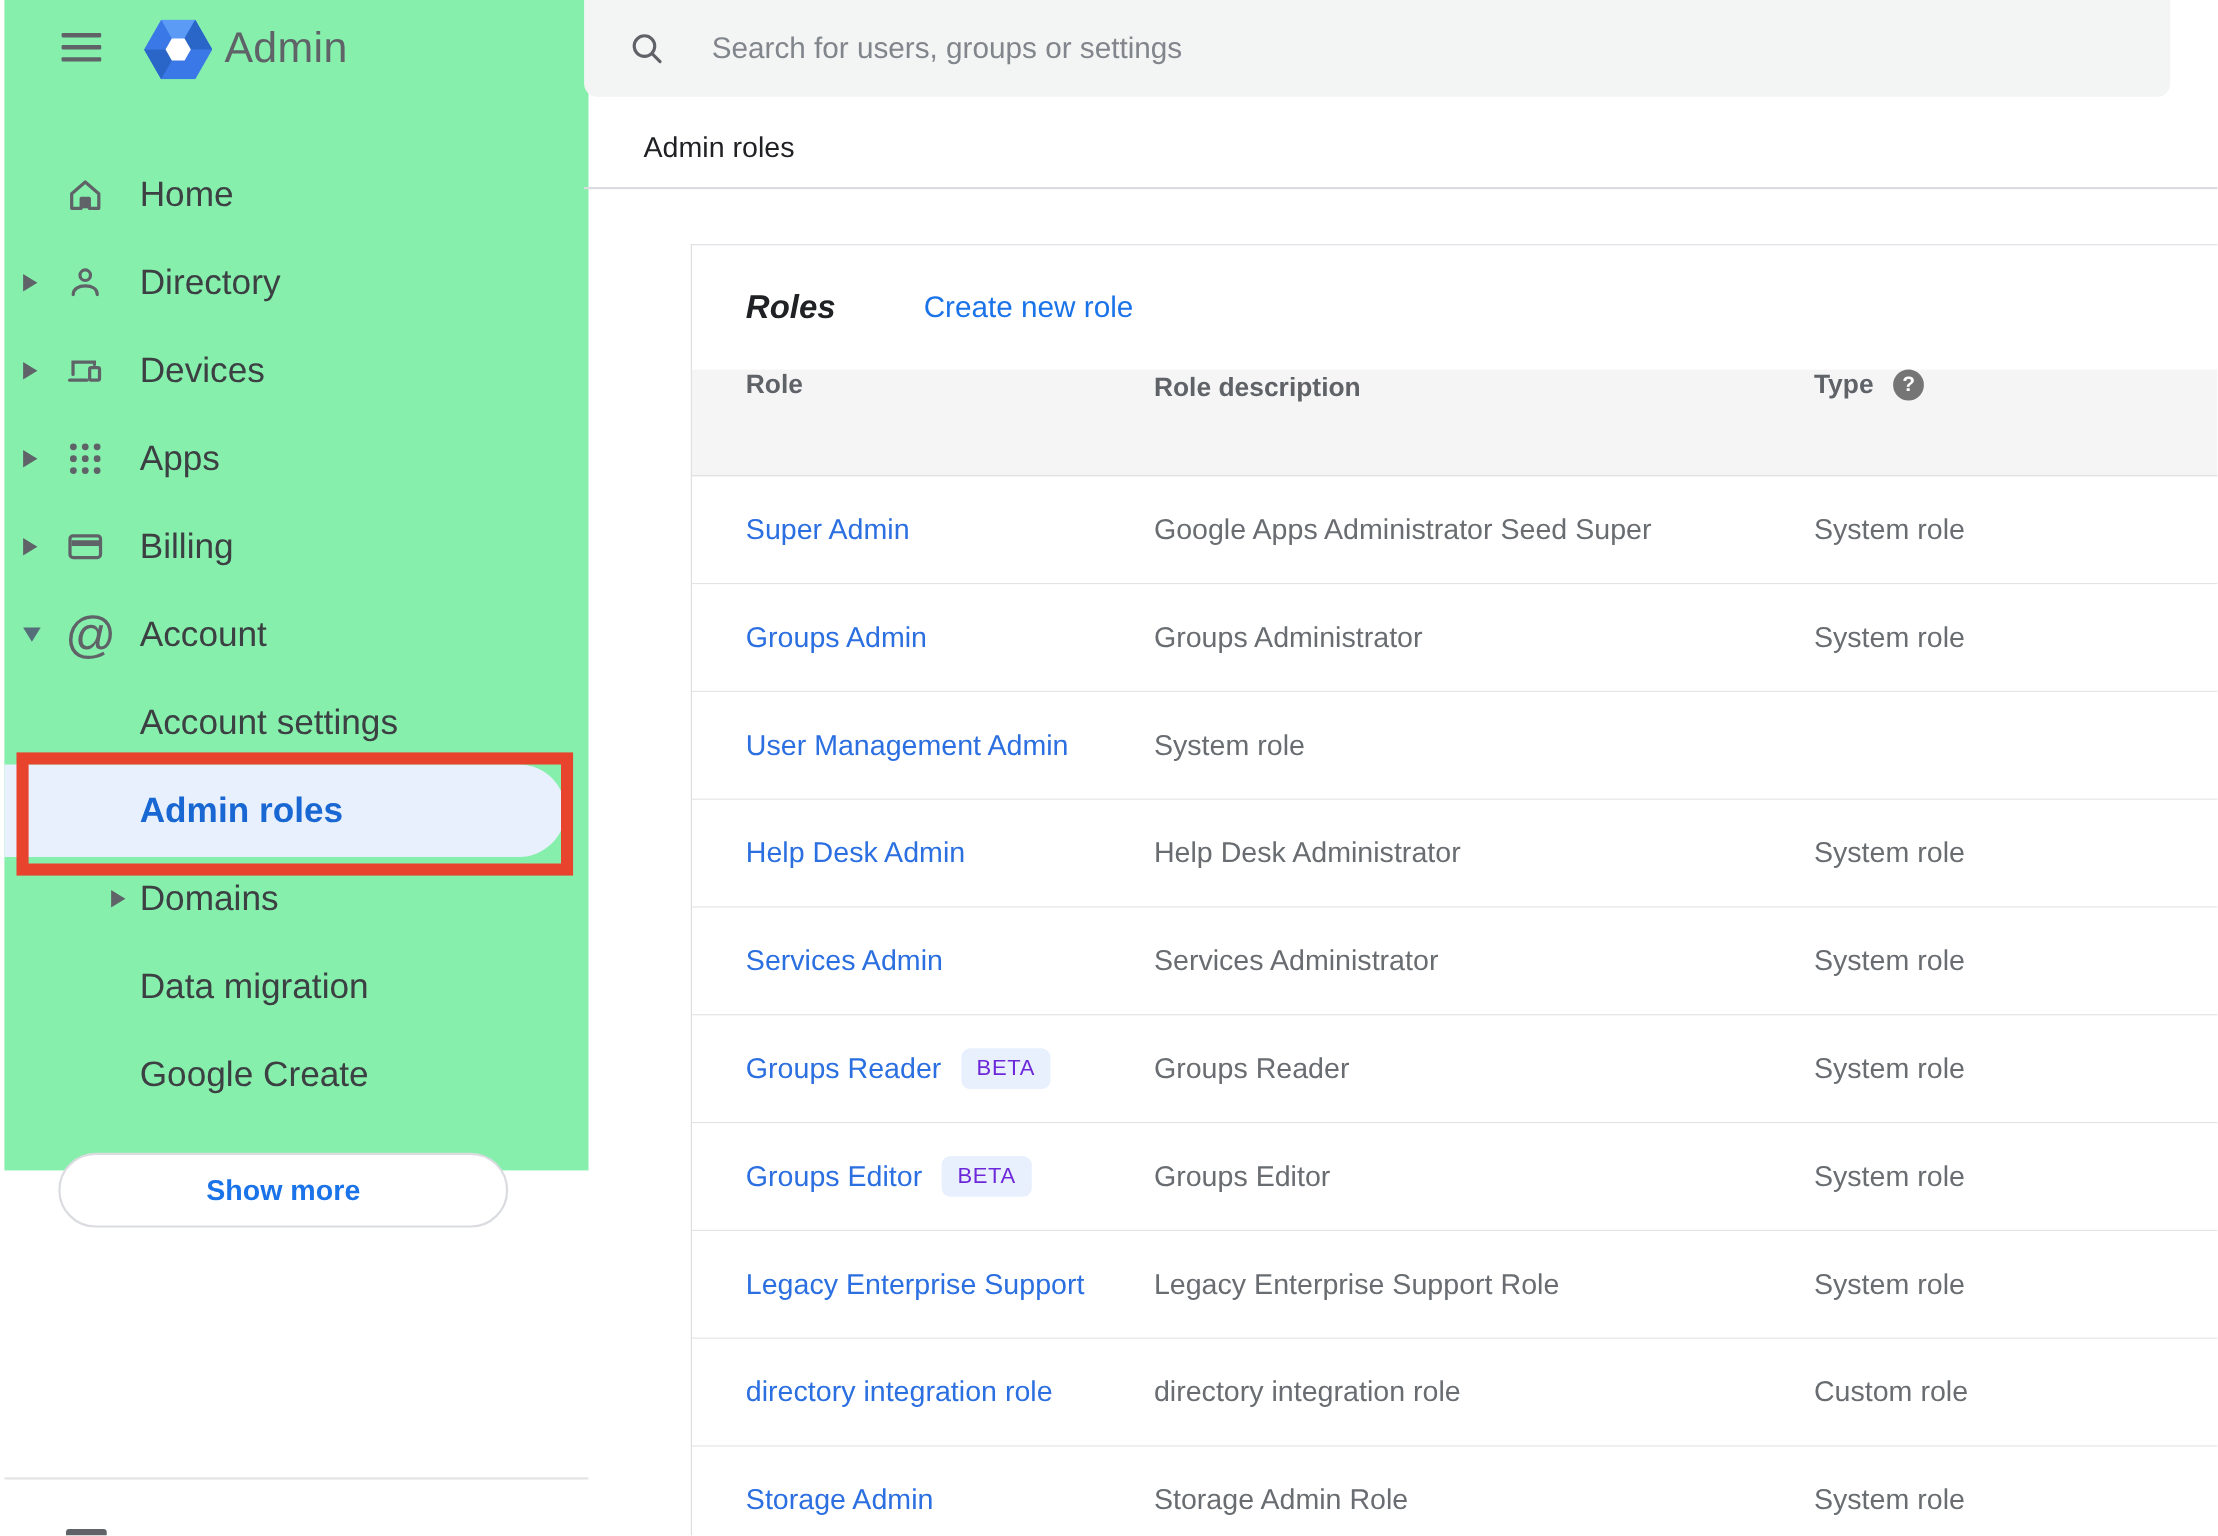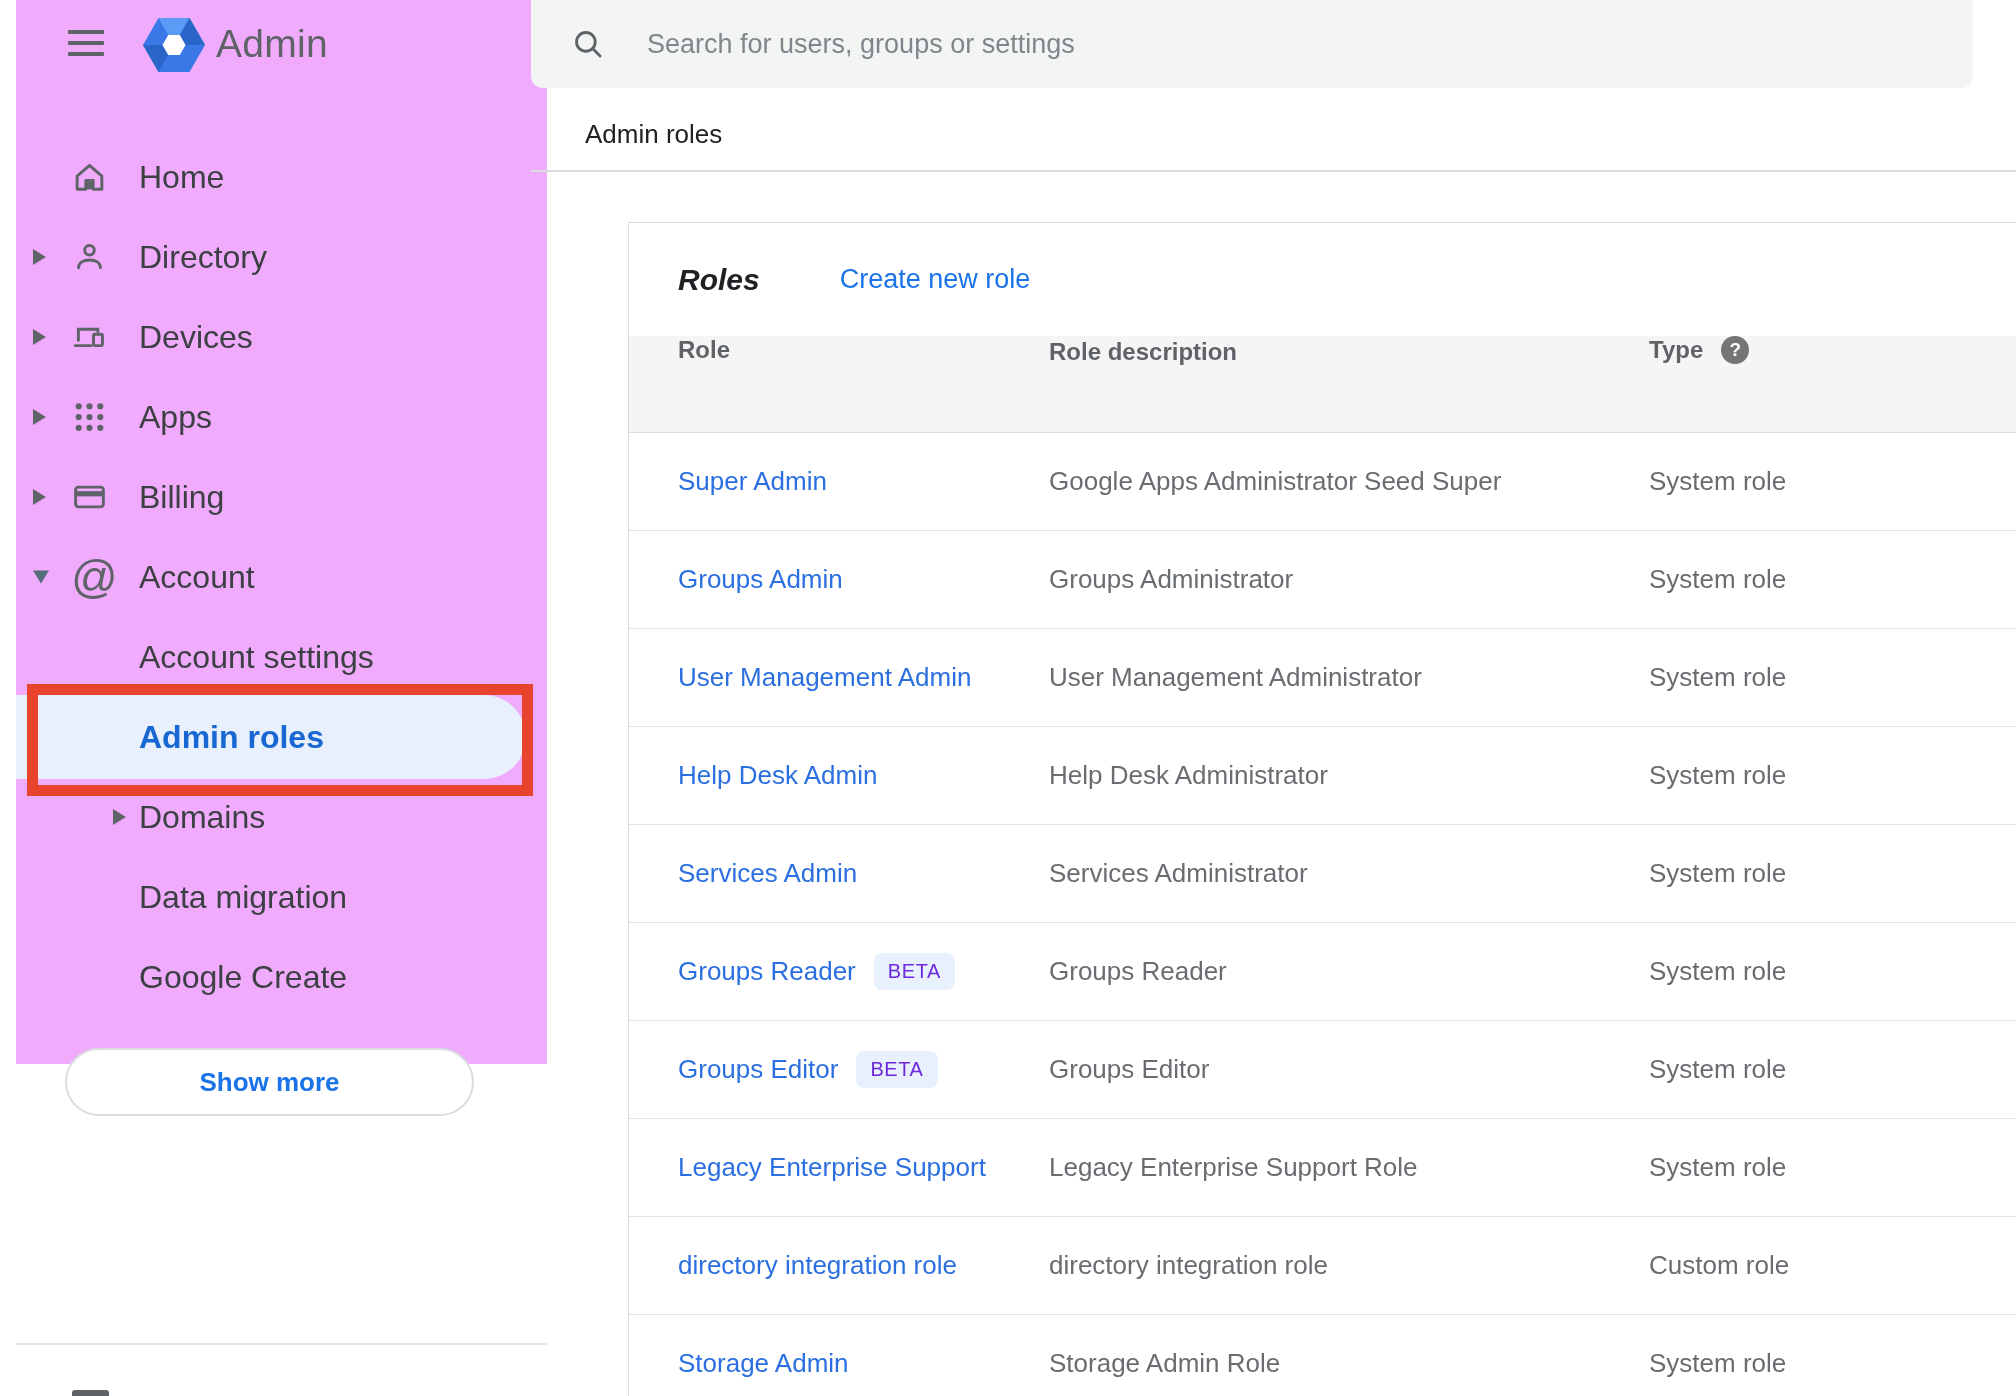--- a/index.html
+++ b/index.html
@@ -5,21 +5,21 @@
   * { box-sizing: border-box; }
   html, body { margin: 0; padding: 0; }
   body {
     width: 2016px; height: 1396px; overflow: hidden;
     background: #ffffff; position: relative;
     font-family: "Liberation Sans", sans-serif;
     -webkit-font-smoothing: antialiased;
   }
 
   
-  .sidebar { position: absolute; left: 16px; top: 0; width: 531px; height: 1064px; background: #f0abfc; }
+  .sidebar { position: absolute; left: 4px; top: 0; width: 531px; height: 1064px; background: #86efac; }
 
   .hamburger { position: absolute; left: 52px; top: 30px; width: 36px; height: 26px; cursor: pointer; }
   .hamburger .bar { height: 4px; background: #5f6368; border-radius: 1px; }
   .hamburger .bar + .bar { margin-top: 7px; }
 
   .logo-mark { position: absolute; left: 127px; top: 18px; width: 62px; height: 54px; }
   .logo-text { position: absolute; left: 200px; top: 16px; font-size: 39px; line-height: 56px; color: #5f6368; letter-spacing: 0.3px; }
 
   .sidebar-nav { position: absolute; left: 0; top: 137px; width: 531px; }
   .nav-item { position: relative; height: 80px; cursor: pointer; }
@@ -229,21 +229,20 @@
         </div>
         <div class="cell-desc">Groups Administrator</div>
         <div class="cell-type">
           <span class="type-text">System role</span>
         </div>
       </div>
       <div class="table-row">
         <div class="cell-role">
           <a class="role-link">User Management Admin</a>
         </div>
-        <div class="cell-desc">User Management Administrator</div>
         <div class="cell-type">
           <span class="type-text">System role</span>
         </div>
       </div>
       <div class="table-row">
         <div class="cell-role">
           <a class="role-link">Help Desk Admin</a>
         </div>
         <div class="cell-desc">Help Desk Administrator</div>
         <div class="cell-type">

